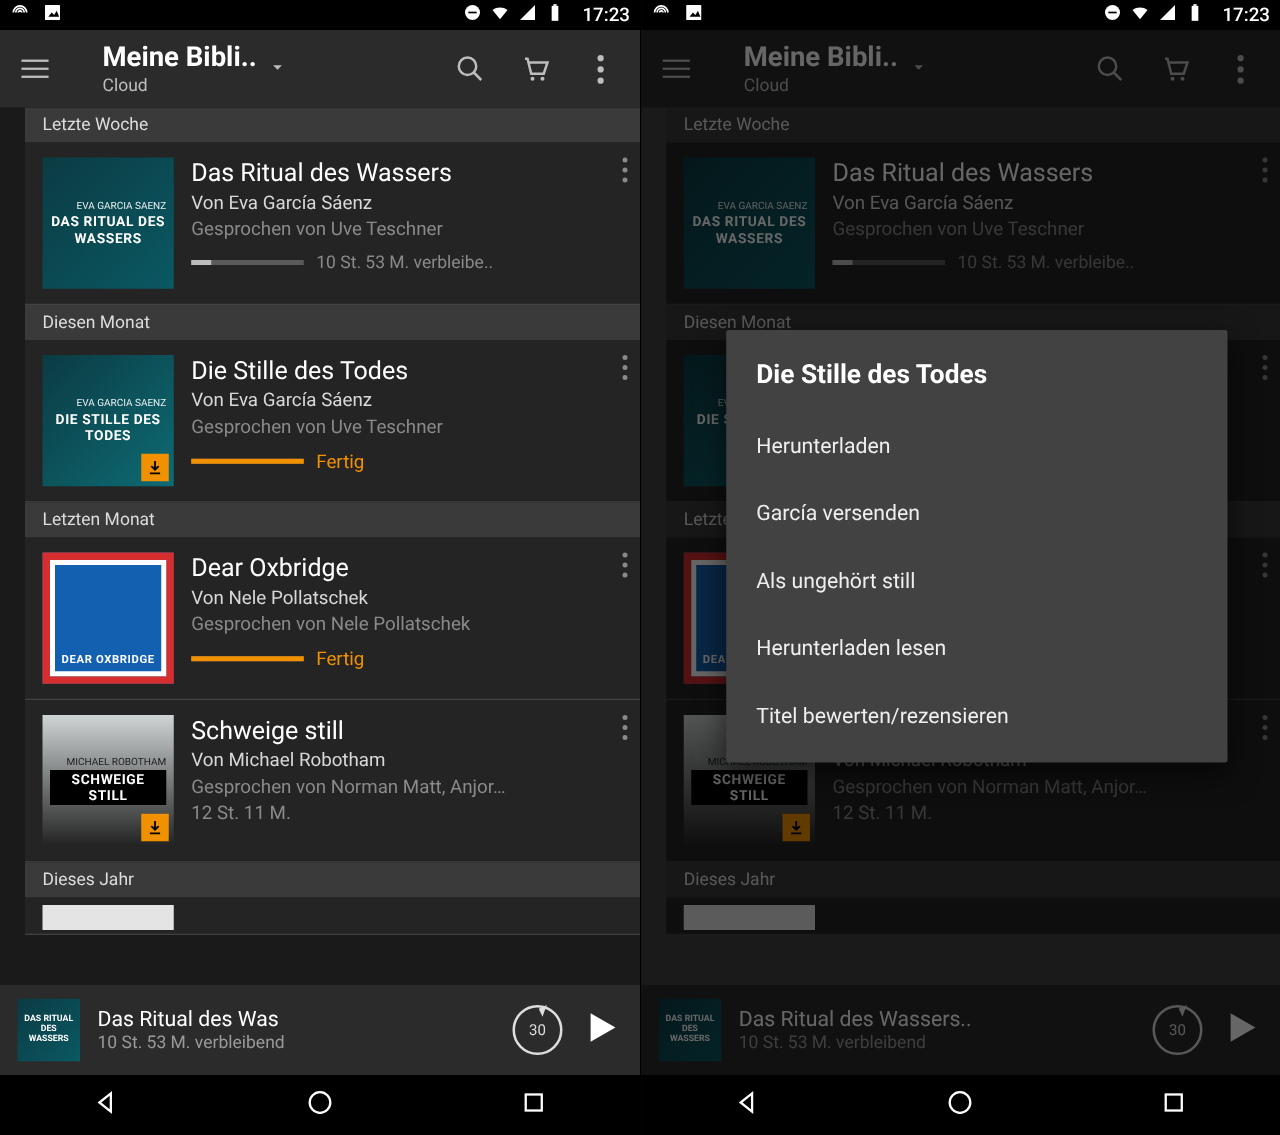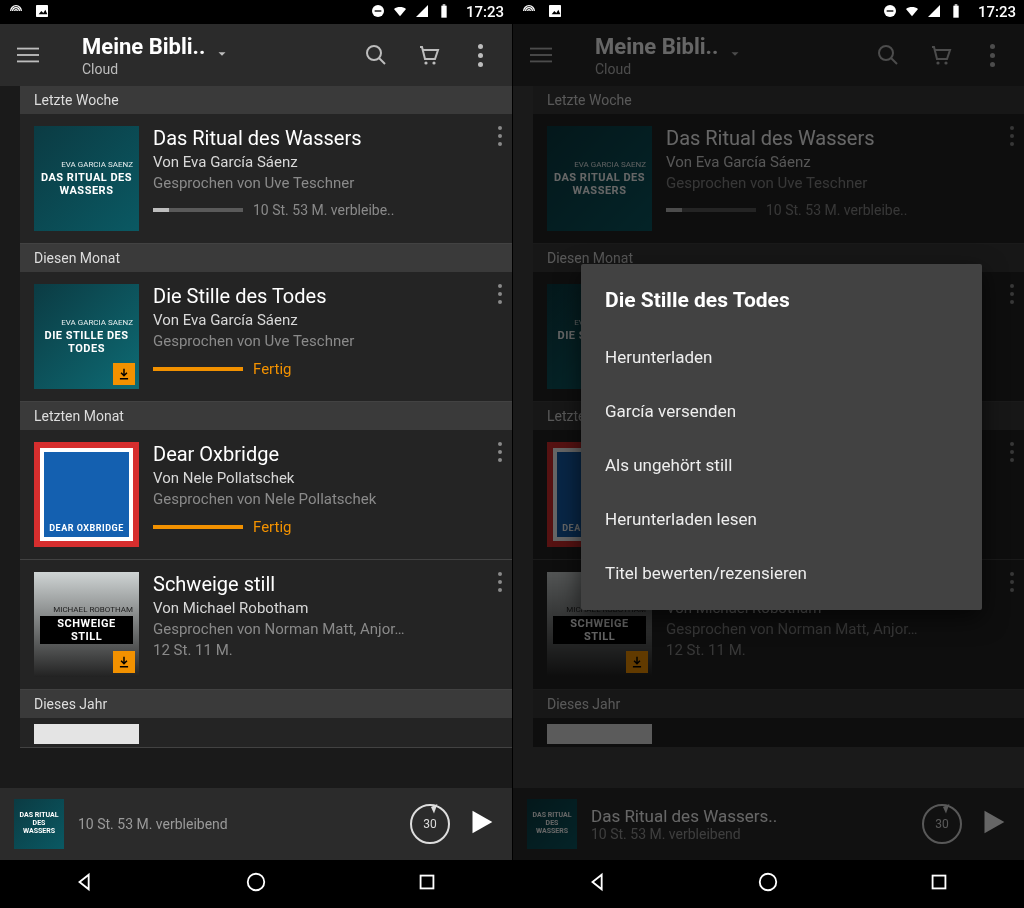--- a/index.html
+++ b/index.html
@@ -276,20 +276,21 @@
 
     <div class="sec-head">Dieses Jahr</div>
     <div class="item" style="height:30px; padding:6px 14px;">
       <div class="cover c4" style="height:20px;"></div>
     </div>
   </div>
 
   <div class="mini">
     <div class="mcover">DAS RITUAL DES WASSERS</div>
     <div class="mmeta">
+      <div class="mt">Das Ritual des Was</div>
       <div class="mr">10 St. 53 M. verbleibend</div>
     </div>
     <div class="rew30">
         <span>30</span>
       </div>
     <div class="play"><svg viewBox="0 0 24 24">
           <path d="M6 4l14 8-14 8z"></path>
         </svg></div>
   </div>
 

